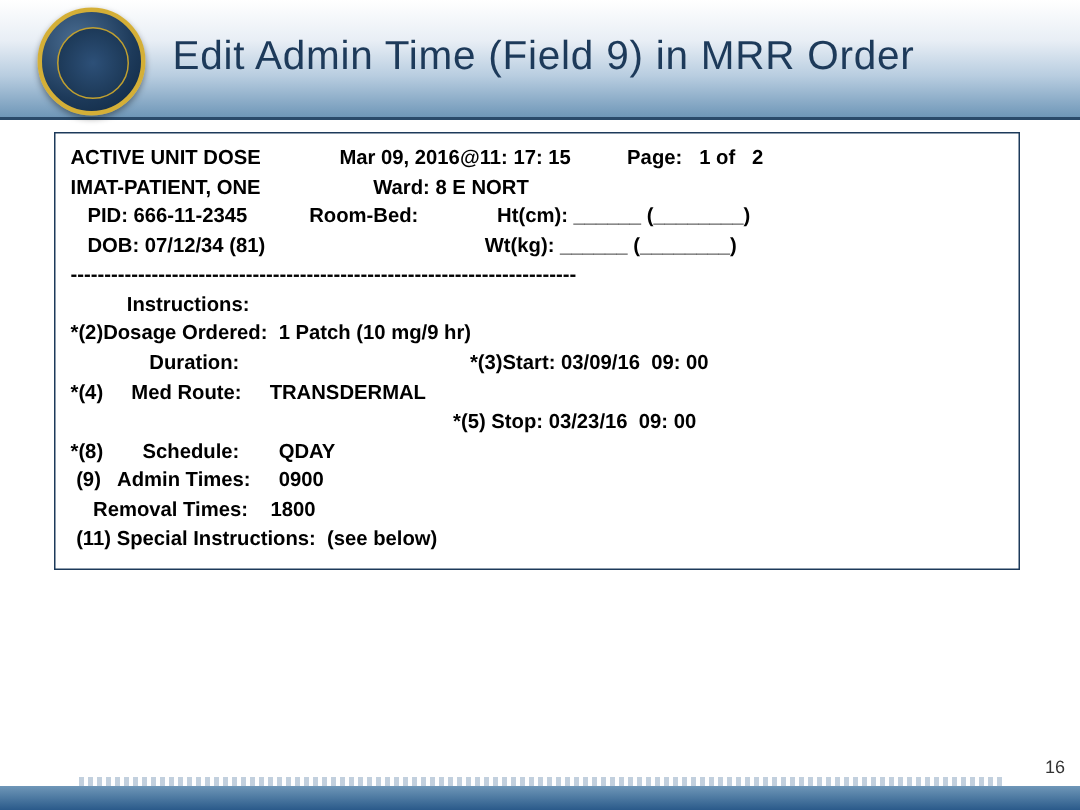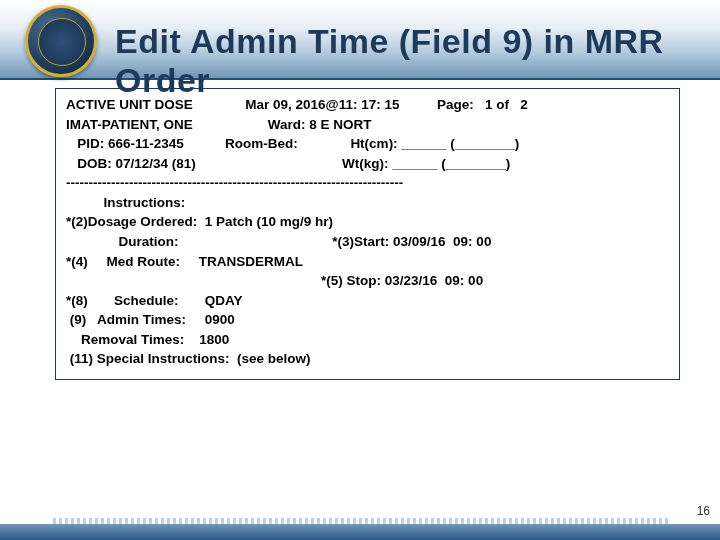--- a/index.html
+++ b/index.html
@@ -33,27 +33,27 @@
     position: absolute;
     left: 10px; top: 10px; width: 48px; height: 48px;
     border-radius: 50%;
     background: radial-gradient(circle, #2d5078 0%, #16304b 100%);
     border: 1px solid #c0a030;
   }
   .title {
     position: absolute;
     left: 115px;
     top: 22px;
-    font-size: 34px;
-    font-weight: bold;
+    font-size: 27px;
+    font-weight: normal;
     color: #1d3a5a;
     letter-spacing: 0.5px;
   }
   .content-box {
-    margin: 8px 40px 0 55px;
+    margin: 8px 40px 0 36px;
     border: 1.5px solid #1d3a5a;
     padding: 6px 10px 10px 10px;
     font-size: 13.5px;
     font-weight: bold;
     color: #000;
     line-height: 1.45;
     font-family: Arial, sans-serif;
   }
   .row { white-space: pre; }
   .page-num {

